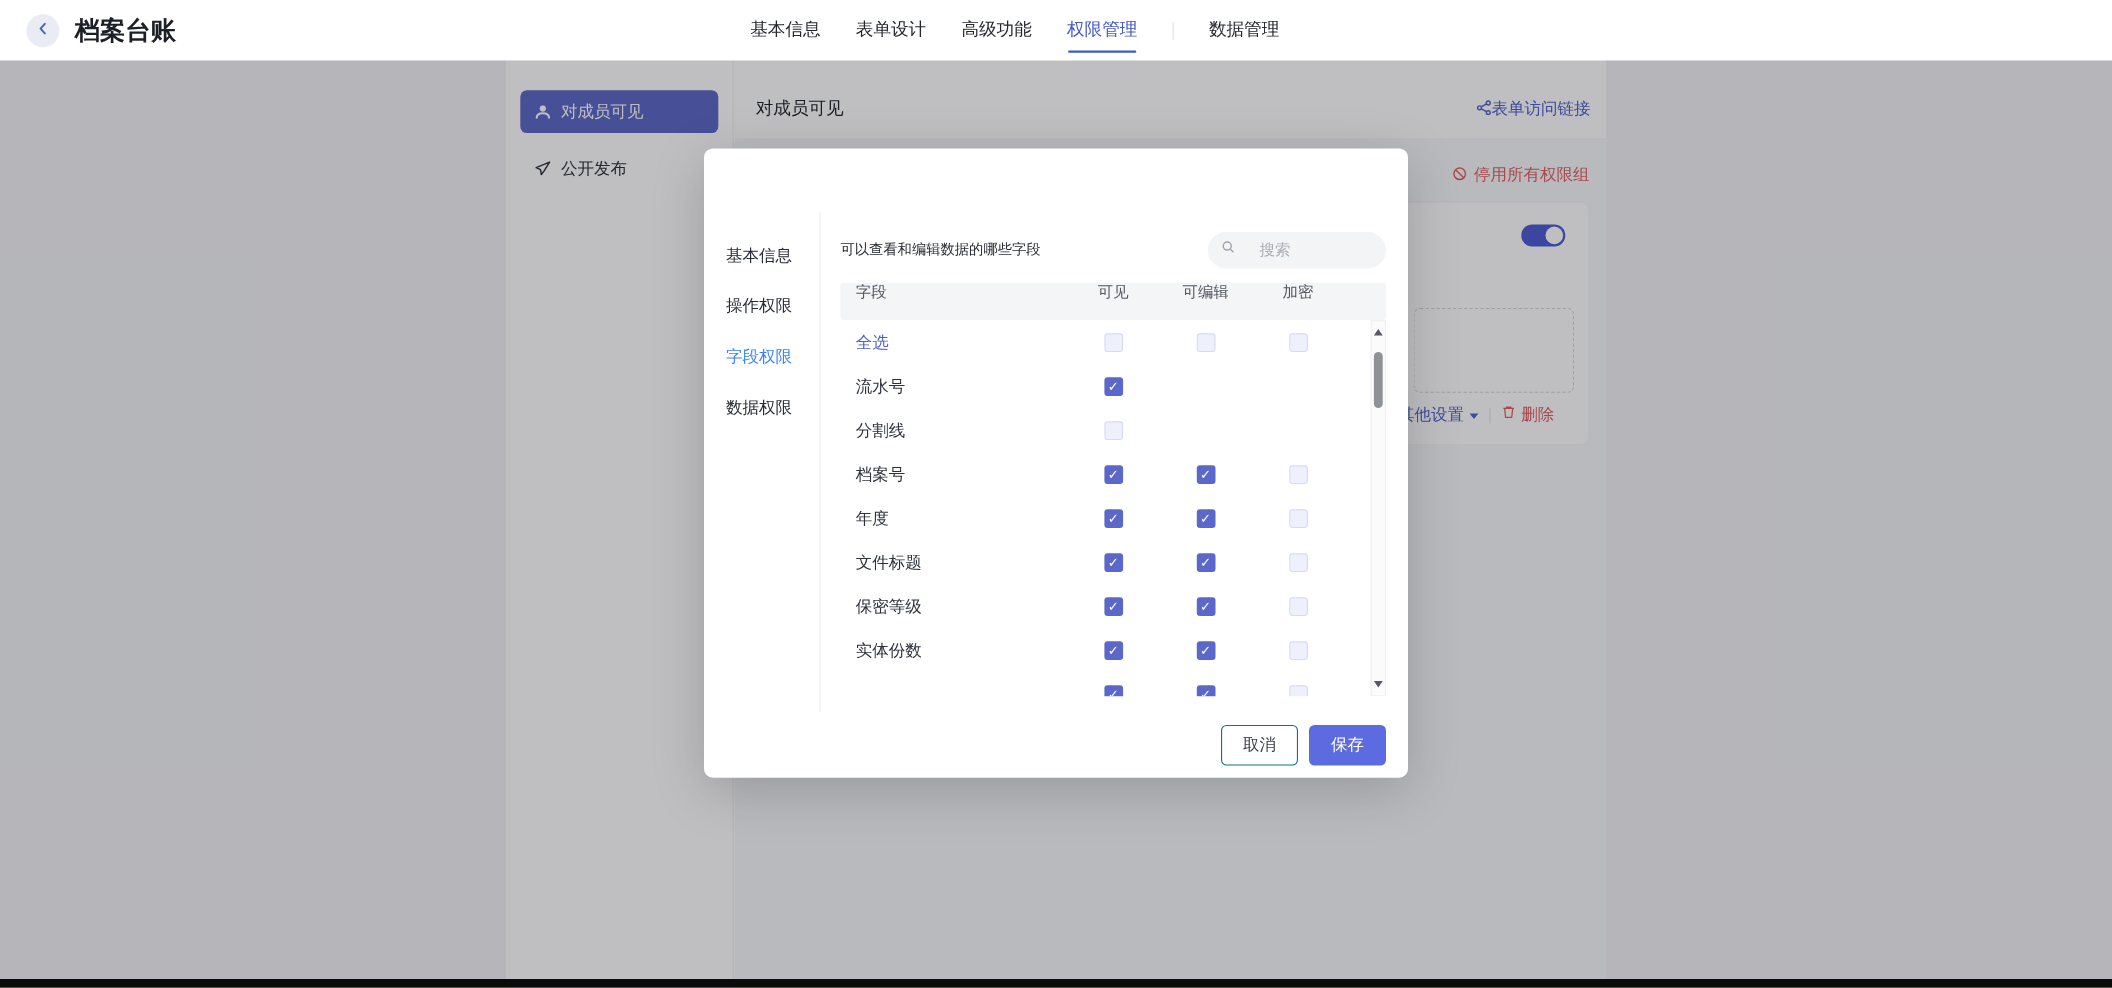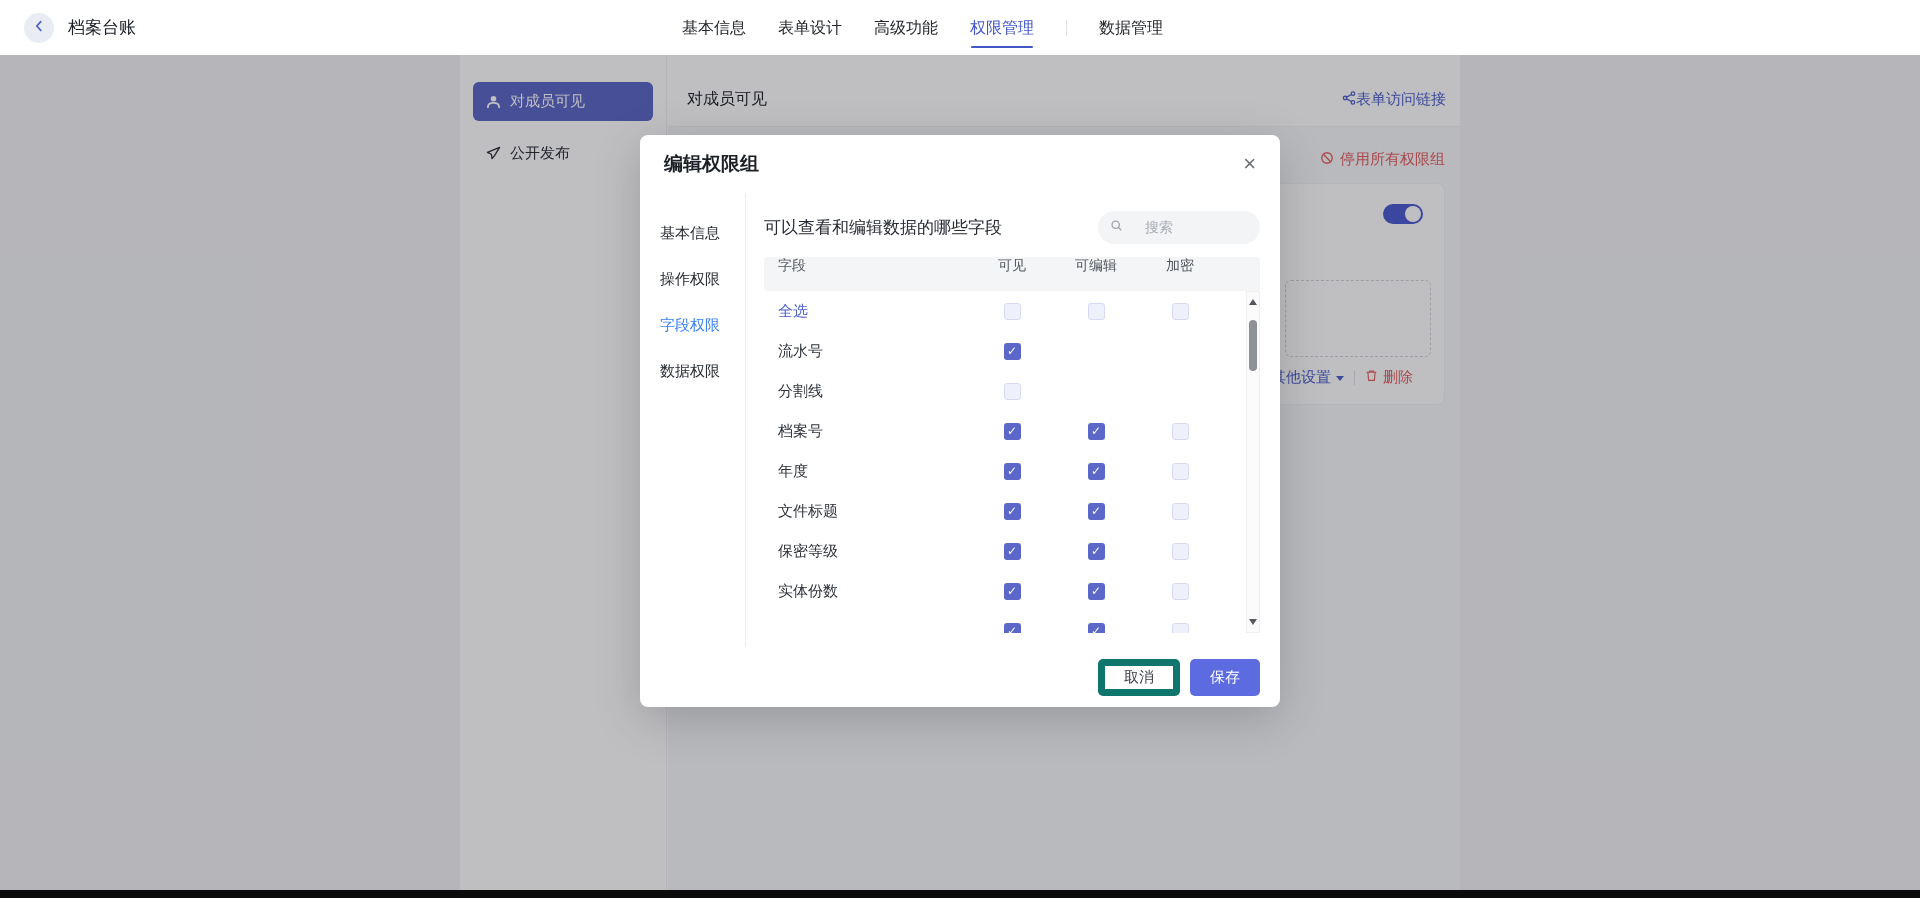--- a/index.html
+++ b/index.html
@@ -8,21 +8,21 @@
     font-family:"Liberation Sans","DejaVu Sans",sans-serif;
     background:#f1f2f5; overflow:hidden; position:relative;
     -webkit-font-smoothing:antialiased;
   }
   .screen { position:absolute; inset:0; }
 
   
   .topbar { position:absolute; top:0; left:0; width:1920px; height:55px; background:#ffffff; z-index:60; }
   .back-btn { position:absolute; left:24px; top:13px; width:30px; height:30px; border-radius:50%;
     background:#eaecf3; color:#4a61c8; display:flex; align-items:center; justify-content:center; cursor:pointer; }
-  .app-title { position:absolute; left:68px; top:0; line-height:55px; font-size:17px; color:#1b1f26; font-weight:400; }
+  .app-title { position:absolute; left:68px; top:0; line-height:55px; font-size:23px; color:#1b1f26; font-weight:700; }
   .nav { position:absolute; left:682px; top:0; height:55px; display:flex; align-items:center; gap:32px; }
   .nav-item { position:relative; height:55px; line-height:55px; font-size:16px; color:#23262b; cursor:pointer; white-space:nowrap; }
   .nav-item.active { color:#4257c8; font-weight:500; }
   .nav-item.active::after { content:""; position:absolute; left:1px; right:1px; bottom:7px; height:2px;
     background:#4257c8; border-radius:1px; }
   .nav-divider { width:1px; height:16px; background:#dde0e5; }
 
   
   .card { position:absolute; left:460px; top:55px; width:1000px; height:835px; background:#ffffff; }
   .side { position:absolute; left:0; top:0; width:207px; height:100%; border-right:1px solid #f0f1f4; padding:27px 13px; }
@@ -62,21 +62,21 @@
     border-radius:8px; z-index:80; box-shadow:0 12px 48px rgba(0,0,0,0.18); }
   .modal-header { height:58px; padding:0 24px; display:flex; align-items:center; justify-content:space-between; }
   .modal-title { font-size:19px; font-weight:600; color:#1c2026; }
   .modal-close { font-size:22px; color:#6b7077; line-height:1; cursor:pointer; }
   .modal-body { position:absolute; top:58px; left:20px; right:20px; bottom:60px; display:flex; }
   .perm-tabs { width:86px; border-right:1px solid #ecedf0; padding-top:20px; }
   .perm-tab { height:40px; line-height:40px; margin-bottom:6px; font-size:15px; color:#272b33; cursor:pointer; white-space:nowrap; }
   .perm-tab.active { color:#3b82f6; }
   .perm-content { flex:1; padding-left:18px; padding-top:16px; position:relative; }
   .content-top { display:flex; justify-content:space-between; align-items:center; height:36px; }
-  .desc { font-size:17px; color:#272b33; }
+  .desc { font-size:13px; color:#272b33; }
   .search-box { width:162px; height:33px; border-radius:17px; background:#f3f4f6; display:flex;
     align-items:center; padding:0 12px; gap:6px; color:#a0a4ab; }
   .search-box input { border:none; outline:none; background:transparent; font-size:14px; color:#333; width:100%;margin-left:16px; }
   .search-box input::placeholder { color:#a9adb5; }
   .table-header { margin-top:12px; height:34px; background:#f4f5f7; border-radius:3px;
     display:flex; font-size:14px; color:#51565f; }
   .col-field { width:206px; padding-left:14px; }
   .hcol { width:84px; text-align:center; }
   .field-list { position:relative; height:342px; overflow:hidden; }
   .field-row { height:40px; display:flex; align-items:center; font-size:15px; color:#2c313a; }
@@ -89,21 +89,21 @@
     border:1px solid #f0f0f1; }
   .sb-btn { position:absolute; left:0; width:12px; height:16px; display:flex; align-items:center; justify-content:center; cursor:pointer; }
   .sb-up { top:2px; } .sb-down { bottom:2px; }
   .tri-up { width:0; height:0; border-left:4px solid transparent; border-right:4px solid transparent; border-bottom:6px solid #55585e; }
   .tri-down { width:0; height:0; border-left:4px solid transparent; border-right:4px solid transparent; border-top:6px solid #55585e; }
   .sb-thumb { position:absolute; left:2px; top:28px; width:8px; height:51px; background:#8e9196; border-radius:4px; cursor:pointer; }
   .modal-footer { position:absolute; bottom:0; left:0; right:0; height:60px; display:flex; align-items:center;
     justify-content:flex-end; gap:10px; padding-right:20px; }
   .btn { height:37px; min-width:70px; padding:0 19px; border-radius:5px; font-size:15px;
     display:flex; align-items:center; justify-content:center; cursor:pointer; }
-  .btn-cancel { background:#ffffff; border:7px solid #0f766e; color:#3a3f47; }
+  .btn-cancel { background:#ffffff; border:1px solid #0f766e; color:#3a3f47; }
   .btn-save { background:#5d6be0; color:#ffffff; border:none; }
 </style>
 </head>
 <body>
 
 <div class="screen">
 
   <header class="topbar">
     <div class="back-btn">
       <span>
@@ -190,24 +190,20 @@
             </div>
           </div>
         </div>
       </div>
     </div>
   </div>
 
   <div class="overlay"></div>
 
   <div class="modal">
-    <div class="modal-header">
-      <div class="modal-title">编辑权限组</div>
-      <div class="modal-close">×</div>
-    </div>
     <div class="modal-body">
       <div class="perm-tabs">
         <div class="perm-tab">基本信息</div>
         <div class="perm-tab">操作权限</div>
         <div class="perm-tab active">字段权限</div>
         <div class="perm-tab">数据权限</div>
       </div>
       <div class="perm-content">
         <div class="content-top">
           <div class="desc">可以查看和编辑数据的哪些字段</div>

